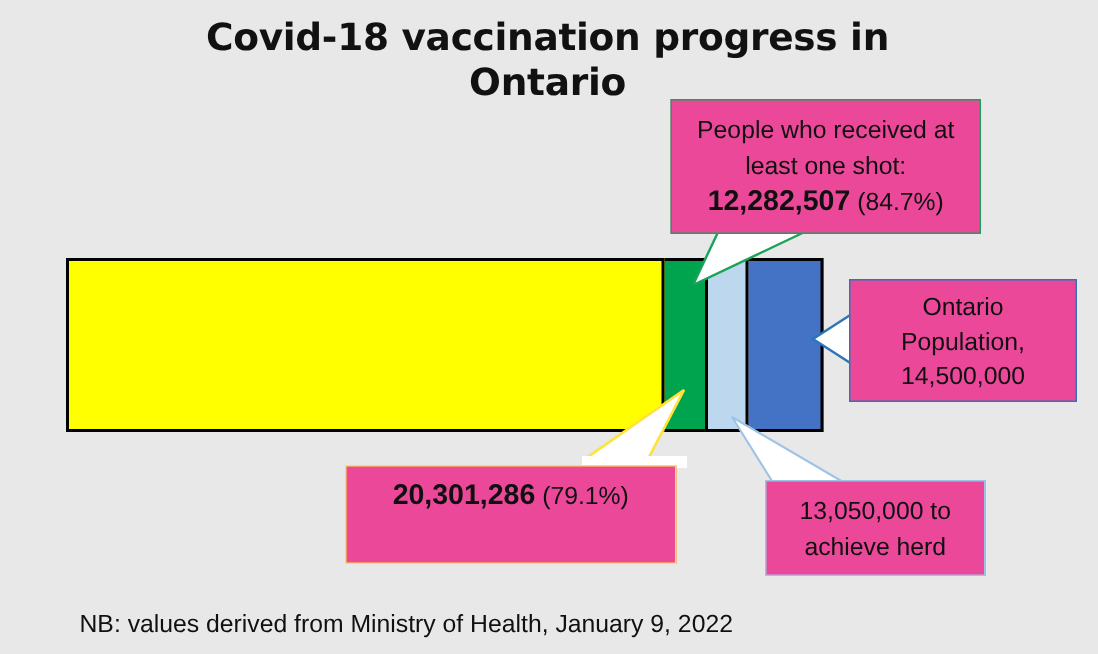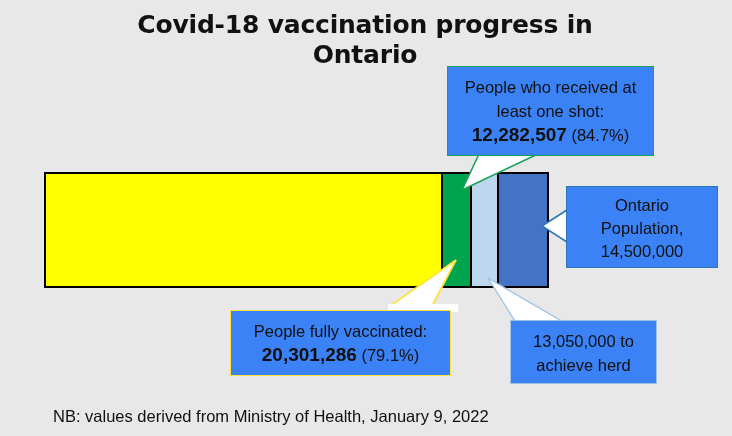--- a/index.html
+++ b/index.html
@@ -66,21 +66,21 @@
   #seg-fully {
     left: 0;
     width: 394px;
     background: #ffff00;
     z-index: 4;
   }
 
   
   .callout {
     position: absolute;
-    background: #3b82f6;
+    background: #ec4899;
     box-sizing: border-box;
     text-align: center;
     color: #101010;
     z-index: 8;
   }
   .callout .line {
     display: block;
   }
   .big {
     font-weight: bold;
@@ -207,21 +207,20 @@
   <span class="line">least one shot:</span>
   <span class="line"><b class="big">12,282,507</b><span class="pct"> (84.7%)</span></span>
 </div>
 
 <svg id="tail-fully" viewBox="0 0 110 60">
   <polygon points="86,2 20,48 62,48" fill="#ffffff" stroke="#ffe33a" stroke-width="1.8"></polygon>
   <rect x="18" y="46" width="70" height="8" fill="#ffffff"></rect>
 </svg>
 
 <div class="callout" id="callout-fully">
-  <span class="line">People fully vaccinated:</span>
   <span class="line"><b class="big">20,301,286</b><span class="pct"> (79.1%)</span></span>
 </div>
 
 <svg id="tail-population" viewBox="0 0 36 60">
   <polygon points="2,30 30,12 30,48" fill="#ffffff" stroke="#2e75b6" stroke-width="1.6"></polygon>
   <rect x="26" y="10" width="10" height="40" fill="#ffffff"></rect>
 </svg>
 
 <div class="callout" id="callout-population">
   <span class="line">Ontario</span>

